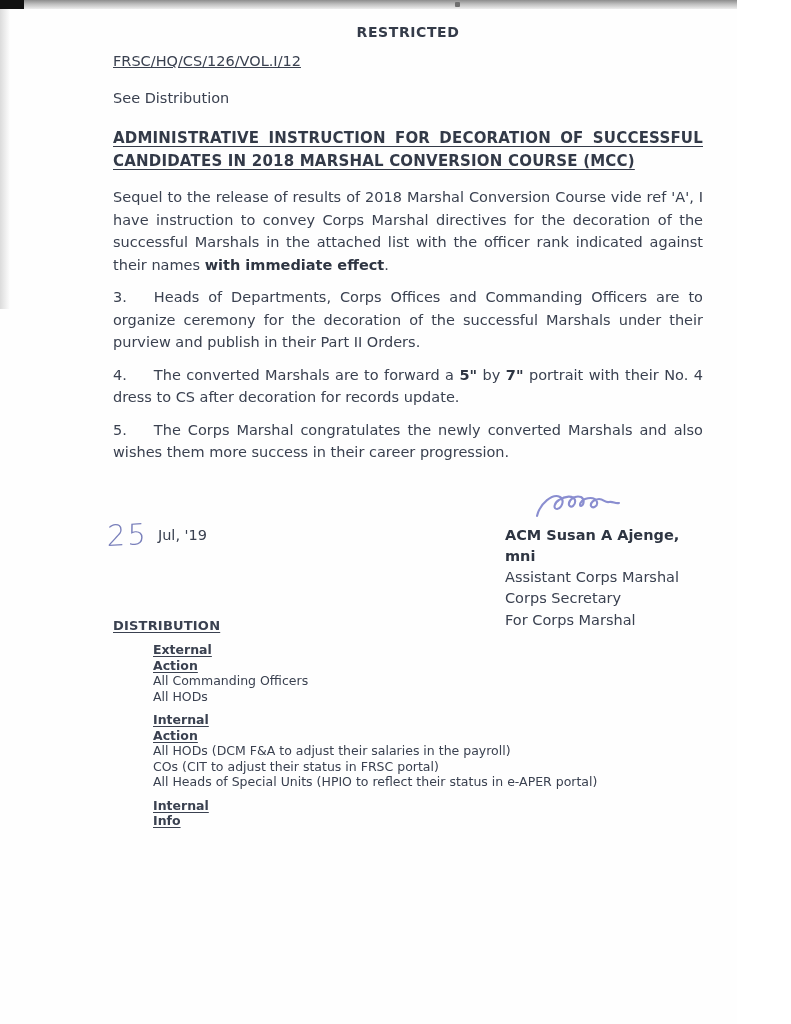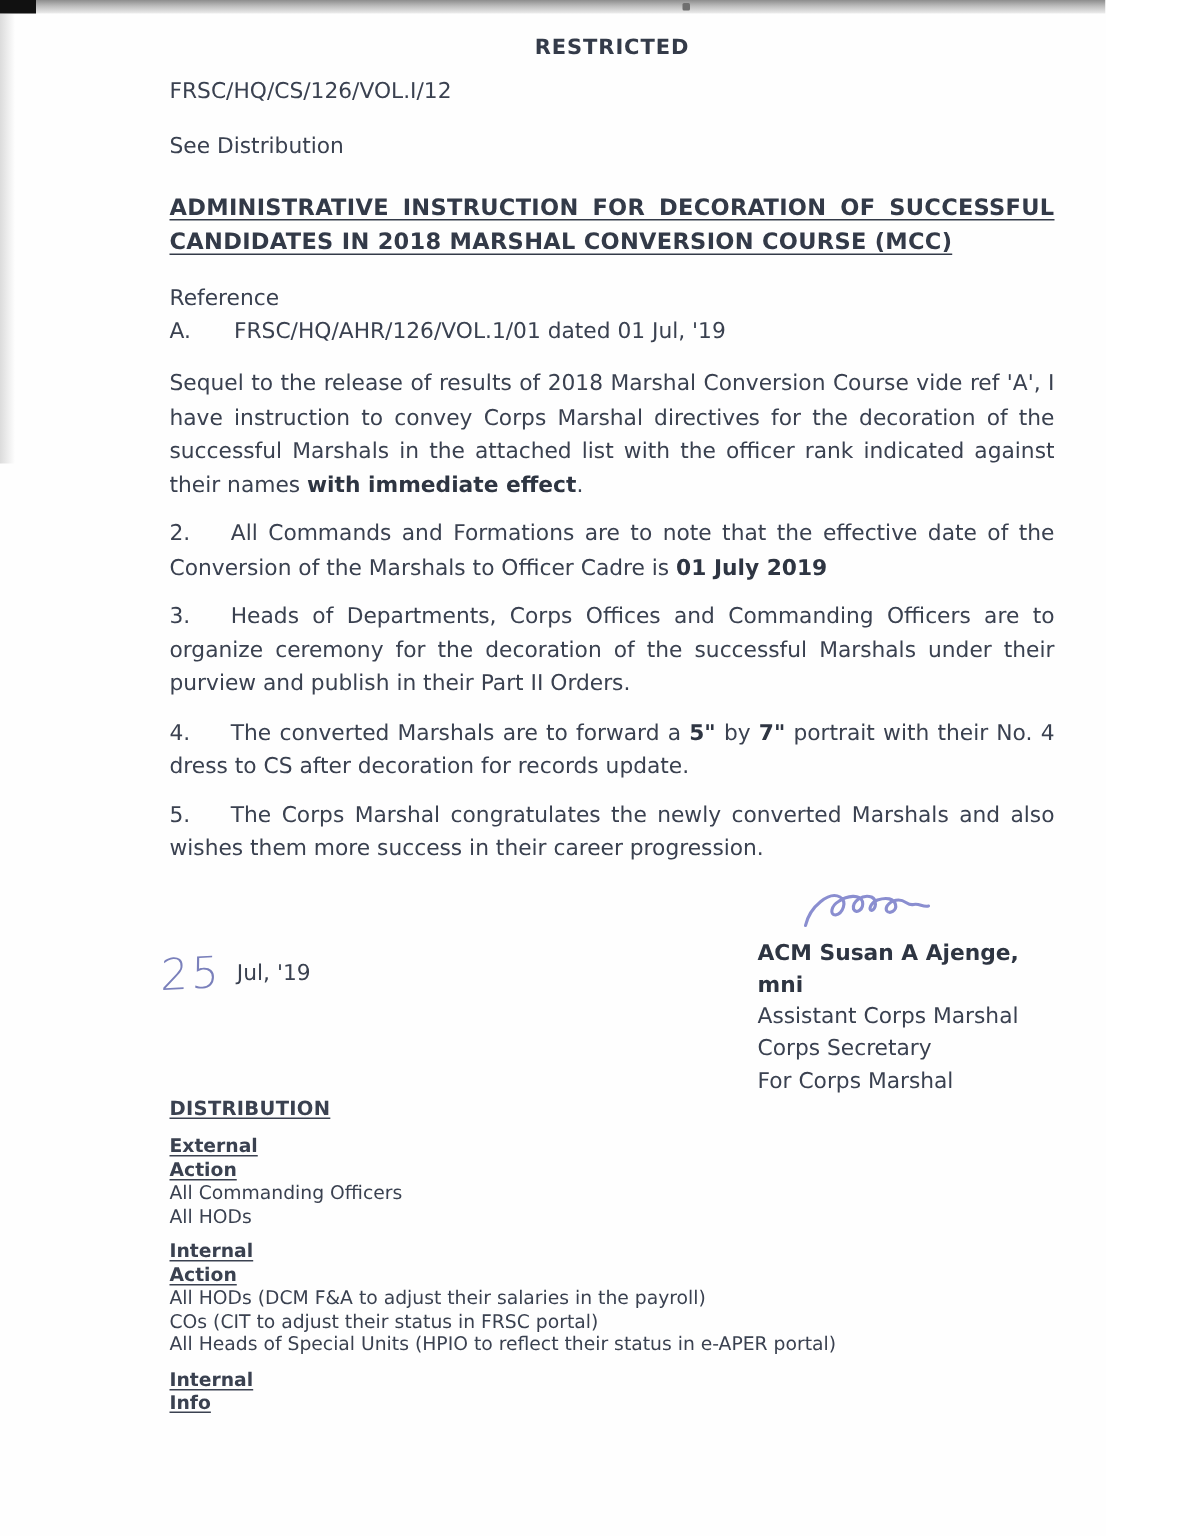--- a/index.html
+++ b/index.html
@@ -29,21 +29,21 @@
     position: absolute; top: 9px; left: 0; width: 10px; height: 300px;
     background: linear-gradient(to right, rgba(130,130,130,0.28), rgba(255,255,255,0));
   }
   .content {
     position: absolute; left: 113px; top: 24px; width: 590px;
   }
   .classification {
     text-align: center; font-weight: bold; font-size: 14px;
     letter-spacing: 0.6px; color: #343b49;
   }
-  .refno { margin-top: 13px; font-size: 14.5px; }
+  .refno { margin-top: 13px; font-size: 14.5px; text-decoration: underline; }
   .addressee { margin-top: 21px; font-size: 14.5px; }
   .doc-title {
     margin-top: 21px; font-size: 15px; font-weight: bold; line-height: 23px;
     text-align: justify; text-decoration: underline; text-underline-offset: 3px;
     color: #333a48; letter-spacing: 0.2px;
   }
   .ref-block { margin-top: 15px; font-size: 14.5px; line-height: 22px; }
   .ref-item-label { display: inline-block; width: 43px; }
   .para {
     margin: 10px 0 0 0; font-size: 14.5px; line-height: 22.5px;
@@ -52,30 +52,30 @@
   .para b { color: #2e3542; }
   .pnum-gap { display: inline-block; width: 27px; }
   .signoff { position: relative; margin-top: 12px; height: 128px; }
   .date-block { position: absolute; left: -6px; top: 42px; white-space: nowrap; }
   .hand-day {
     display: inline-block; font-size: 29px; color: #7a80bb;
     transform: rotate(-3deg) skewX(-4deg); letter-spacing: 2px;
     vertical-align: middle; margin-right: 10px; font-weight: 300;
   }
   .date-rest { font-size: 14.5px; vertical-align: middle; text-align: right; }
-  .sig-block { position: absolute; left: 392px; top: 0; width: 200px; }
+  .sig-block { position: absolute; left: 392px; top: 13px; width: 200px; }
   .sig-scribble { margin-left: 28px; height: 32px; }
   .sig-name { font-weight: bold; font-size: 14.5px; color: #2e3542; line-height: 21px; }
   .sig-line { font-size: 14.5px; line-height: 21.5px; }
   .distribution { margin-top: 14px; font-size: 12.5px; line-height: 15.5px; }
   .dist-heading {
     font-weight: bold; font-size: 13px; text-decoration: underline;
     text-underline-offset: 2px; margin-bottom: 9px; letter-spacing: 0.2px;
   }
-  .dist-section { margin-bottom: 8px; }
+  .dist-section { margin-bottom: 8px; margin-left: 40px; }
   .dist-sub {
     font-weight: bold; text-decoration: underline; text-underline-offset: 2px;
   }
   .dist-item { font-size: 12.5px; }
 </style>
 </head>
 <body>
 
 <div class="page">
 
@@ -87,28 +87,23 @@
   <div class="content">
 
     <div class="classification">RESTRICTED</div>
 
     <div class="refno">FRSC/HQ/CS/126/VOL.I/12</div>
 
     <div class="addressee">See Distribution</div>
 
     <div class="doc-title">ADMINISTRATIVE INSTRUCTION FOR DECORATION OF SUCCESSFUL CANDIDATES IN 2018 MARSHAL CONVERSION COURSE (MCC)</div>
 
-    <div class="ref-block">
-      <div>Reference</div>
-      <div><span class="ref-item-label">A.</span><span>FRSC/HQ/AHR/126/VOL.1/01 dated 01 Jul, '19</span></div>
-    </div>
 
     <p class="para" style="margin-top:13px"><span>Sequel to the release of results of 2018 Marshal Conversion Course vide ref 'A', I have instruction to convey Corps Marshal directives for the decoration of the successful Marshals in the attached list with the officer rank indicated against their names </span><b>with immediate effect</b><span>.</span></p>
 
-    <p class="para"><span>2.</span><span class="pnum-gap"></span><span>All Commands and Formations are to note that the effective date of the Conversion of the Marshals to Officer Cadre is </span><b>01 July 2019</b></p>
 
     <p class="para"><span>3.</span><span class="pnum-gap"></span><span>Heads of Departments, Corps Offices and Commanding Officers are to organize ceremony for the decoration of the successful Marshals under their purview and publish in their Part II Orders.</span></p>
 
     <p class="para"><span>4.</span><span class="pnum-gap"></span><span>The converted Marshals are to forward a </span><b>5"</b><span> by </span><b>7"</b><span> portrait with their No. 4 dress to CS after decoration for records update.</span></p>
 
     <p class="para"><span>5.</span><span class="pnum-gap"></span><span>The Corps Marshal congratulates the newly converted Marshals and also wishes them more success in their career progression.</span></p>
 
     <div class="signoff">
       <div class="date-block">
         <span class="hand-day">25</span><span class="date-rest">Jul, '19</span>

